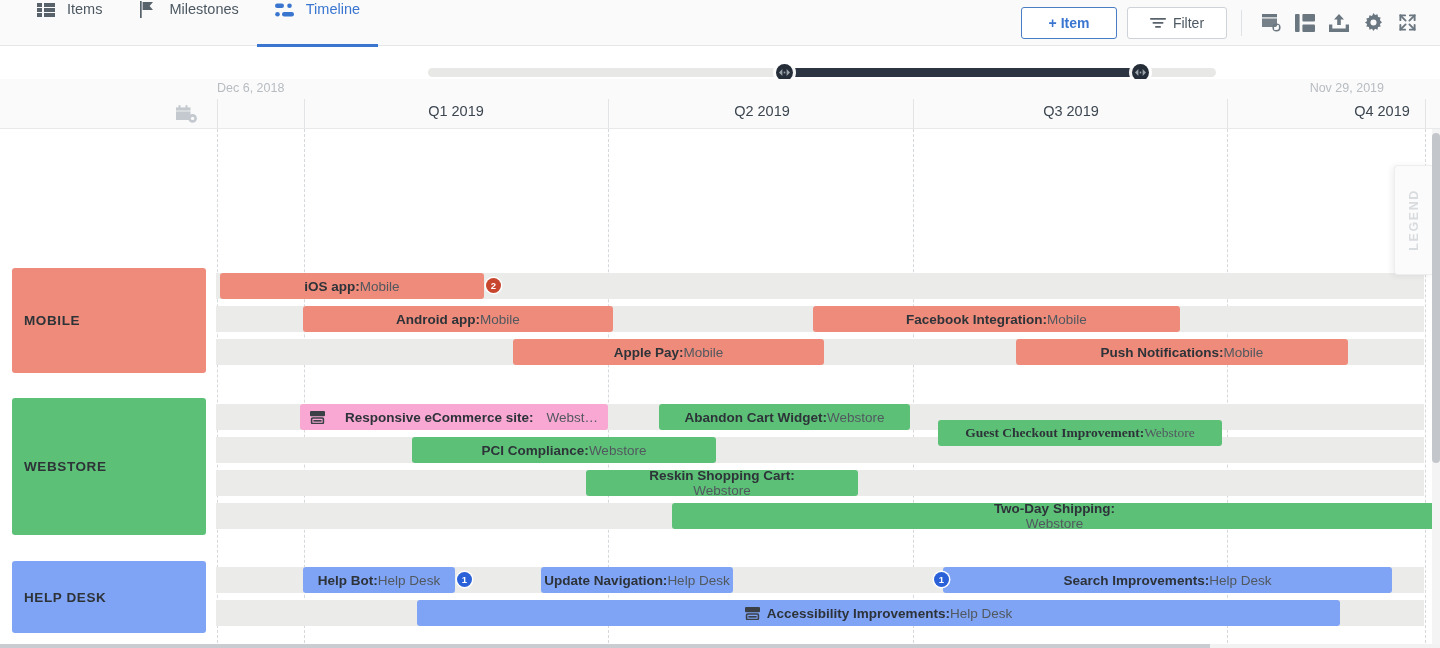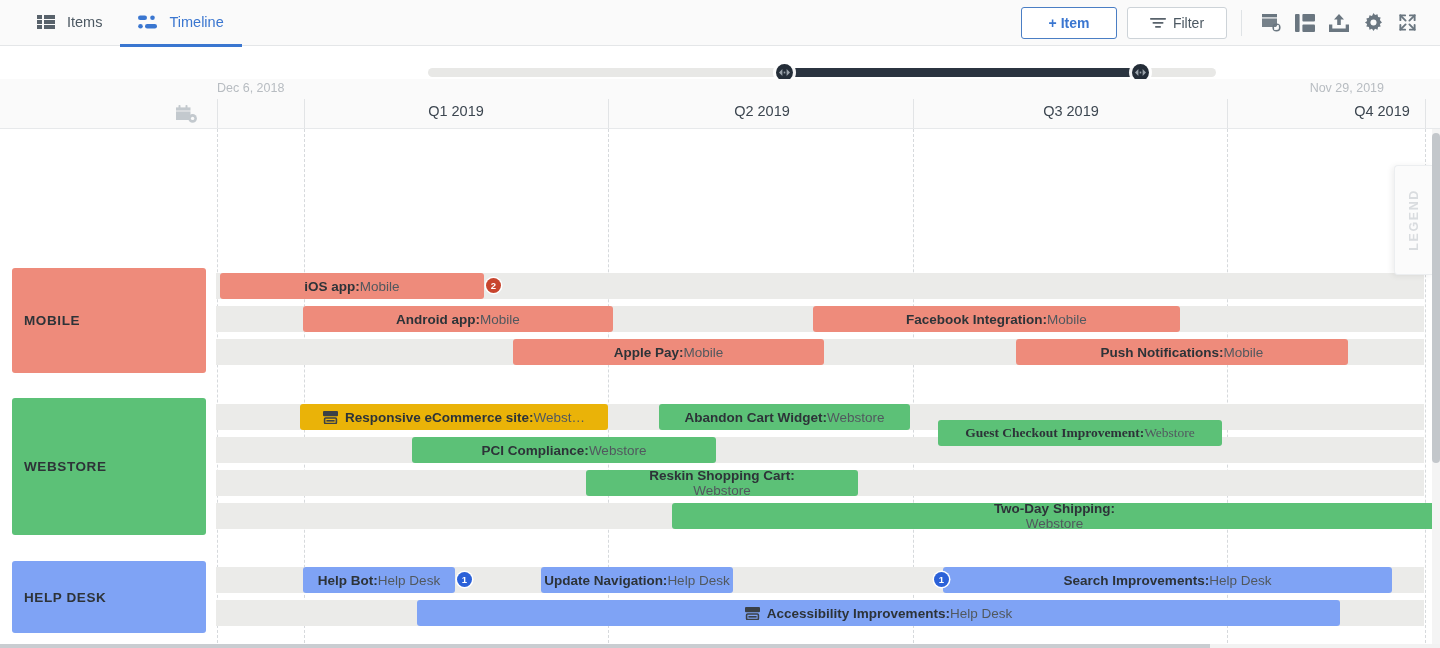--- a/index.html
+++ b/index.html
@@ -13,21 +13,21 @@
   
   .topbar {
     position: absolute; top: 0; left: 0;
     width: 1440px; height: 46px;
     background: #fafafa;
     border-bottom: 1px solid #e4e6e8;
     display: flex; align-items: center;
   }
   .tabs { display: flex; align-items: stretch; height: 46px; margin-left: 18px; }
   .tab {
-    display: flex; align-items: center; gap: 11px;
+    display: flex; align-items: flex-start; gap: 11px;
     height: 46px; padding: 0 18px;
     cursor: pointer;
     font-size: 14.5px; color: #4c5862;
     border-bottom: 3px solid transparent;
     position: relative; top: 1px;
   }
   .tab.active { color: #3a76d0; border-bottom-color: #3a76d0; }
   .tab .ic { display:flex; align-items:center; justify-content:center; width:20px; height:18px; }
 
   .toolbar-right {
@@ -146,20 +146,29 @@
             <rect x="7" y="0" width="11" height="4"></rect>
           <rect x="0" y="5" width="5" height="4"></rect>
             <rect x="7" y="5" width="11" height="4"></rect>
           <rect x="0" y="10" width="5" height="4"></rect>
             <rect x="7" y="10" width="11" height="4"></rect>
         </svg>
       </span>
       <span>Items</span>
     </div>
 
+    <div class="tab">
+      <span class="ic">
+        <svg width="16" height="17" viewBox="0 0 16 17">
+          <rect x="0" y="0" width="1.7" height="17" fill="#58626b"></rect>
+          <path d="M2.6 1 L13 1 L9.6 5 L13 9 L2.6 9 Z" fill="#58626b"></path>
+        </svg>
+      </span>
+      <span>Milestones</span>
+    </div>
 
     <div class="tab active">
       <span class="ic">
         <svg width="20" height="14" viewBox="0 0 20 14" fill="#3a76d0">
           <rect x="0" y="0.5" width="9" height="4.5" rx="2.2"></rect>
           <circle cx="14.5" cy="2.7" r="2.3"></circle>
           <circle cx="2.5" cy="11.3" r="2.3"></circle>
           <rect x="7" y="9" width="12" height="4.5" rx="2.2"></rect>
         </svg>
       </span>
@@ -312,21 +321,21 @@
     </div>
     <div class="lane" style="top: 269px; height: 137px;">
       <div class="lane-head" style="background: rgb(92, 193, 119); height: 137px; top: 0px;">
         <span>WEBSTORE</span>
       </div>
       <div class="tracks" style="height: 137px;">
         <div class="track" style="top: 6px;"></div>
         <div class="track" style="top: 39px;"></div>
         <div class="track" style="top: 72px;"></div>
         <div class="track" style="top: 105px;"></div>
-        <div class="bar" style="left: 84px; width: 308px; top: 6px; background: #eab308;">
+        <div class="bar" style="left: 84px; width: 308px; top: 6px; background: #f9a8d4; gap: 13px;">
           <span class="bic">
             <svg width="15" height="13" viewBox="0 0 15 13" fill="#3a4046">
               <rect x="0" y="0" width="15" height="5.2" rx="1"></rect>
               <rect x="1.6" y="7" width="11.8" height="5.6" rx="1" fill="none" stroke="#3a4046" stroke-width="1.6"></rect>
               <rect x="3.4" y="9" width="8.2" height="1.6"></rect>
             </svg>
           </span>
           <span class="nm">Responsive eCommerce site:</span>
           <span class="sub"> Webst…</span>
         </div>

